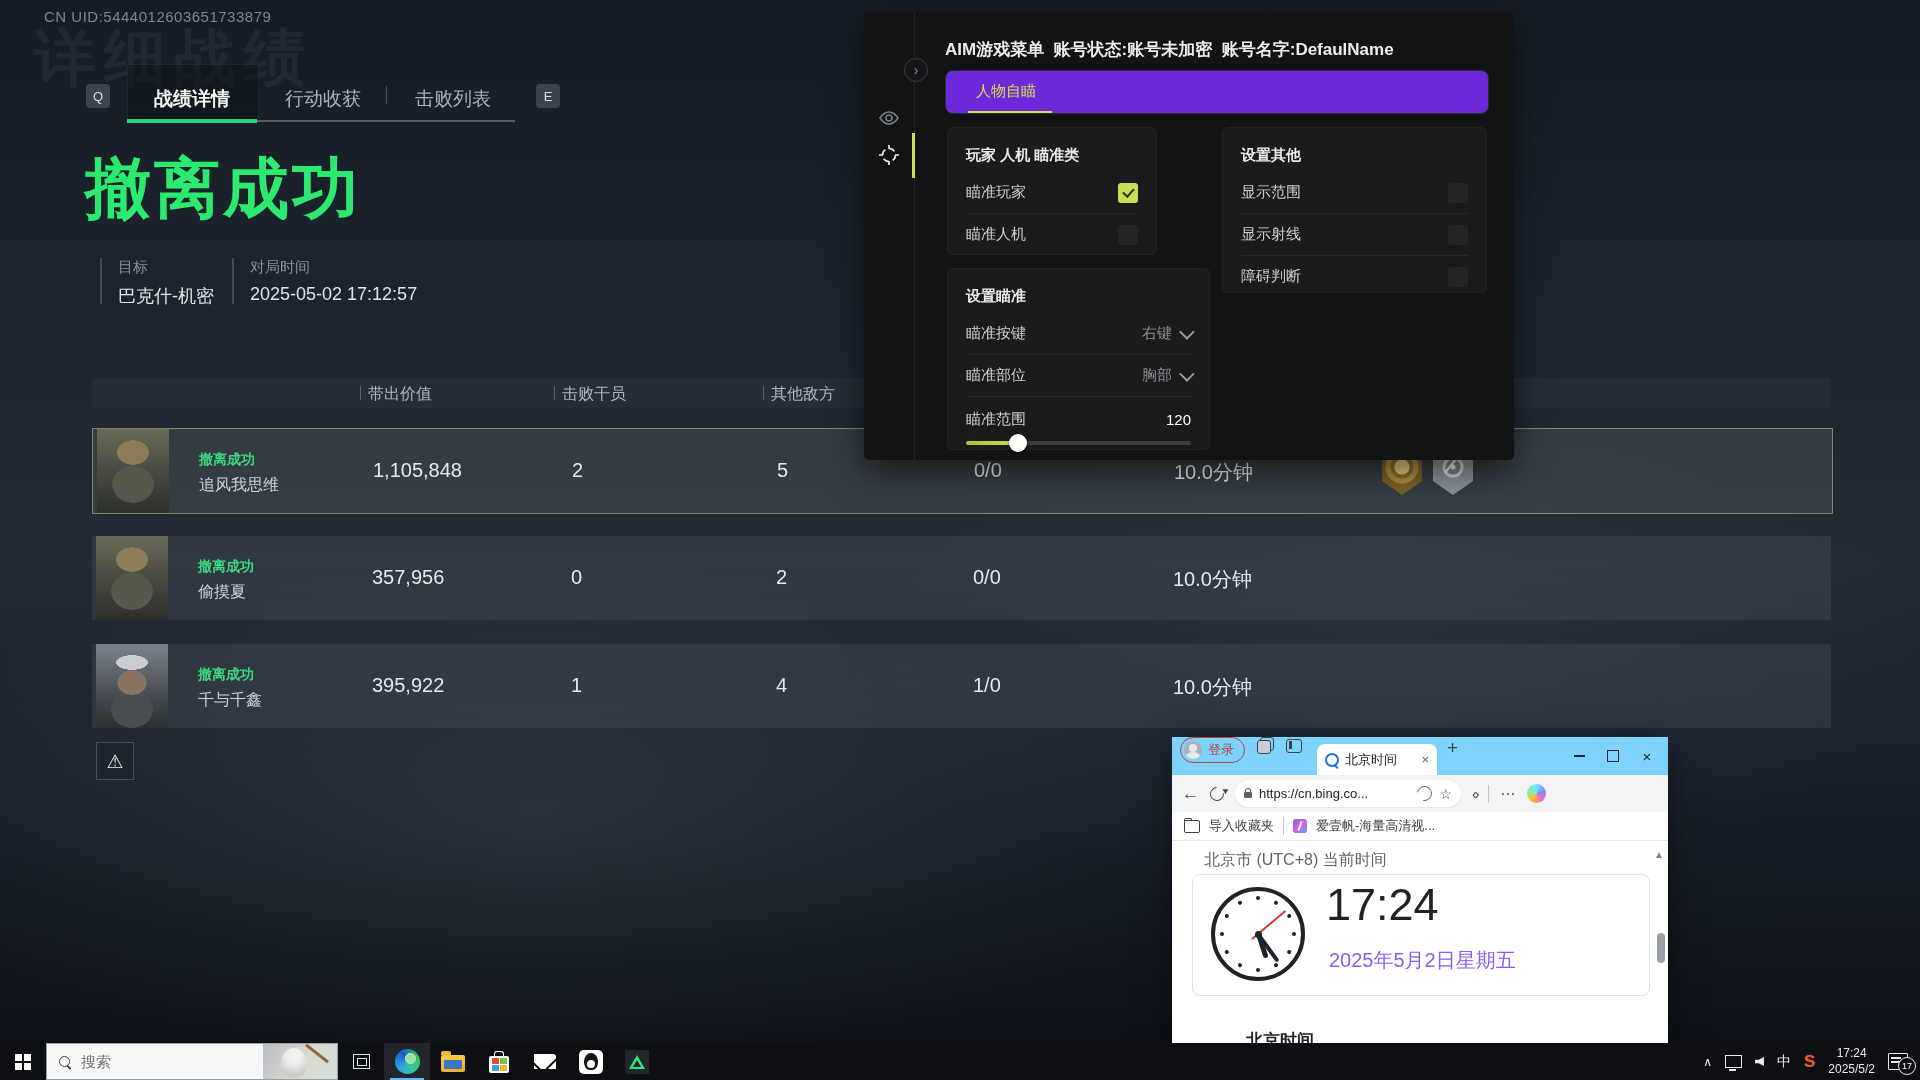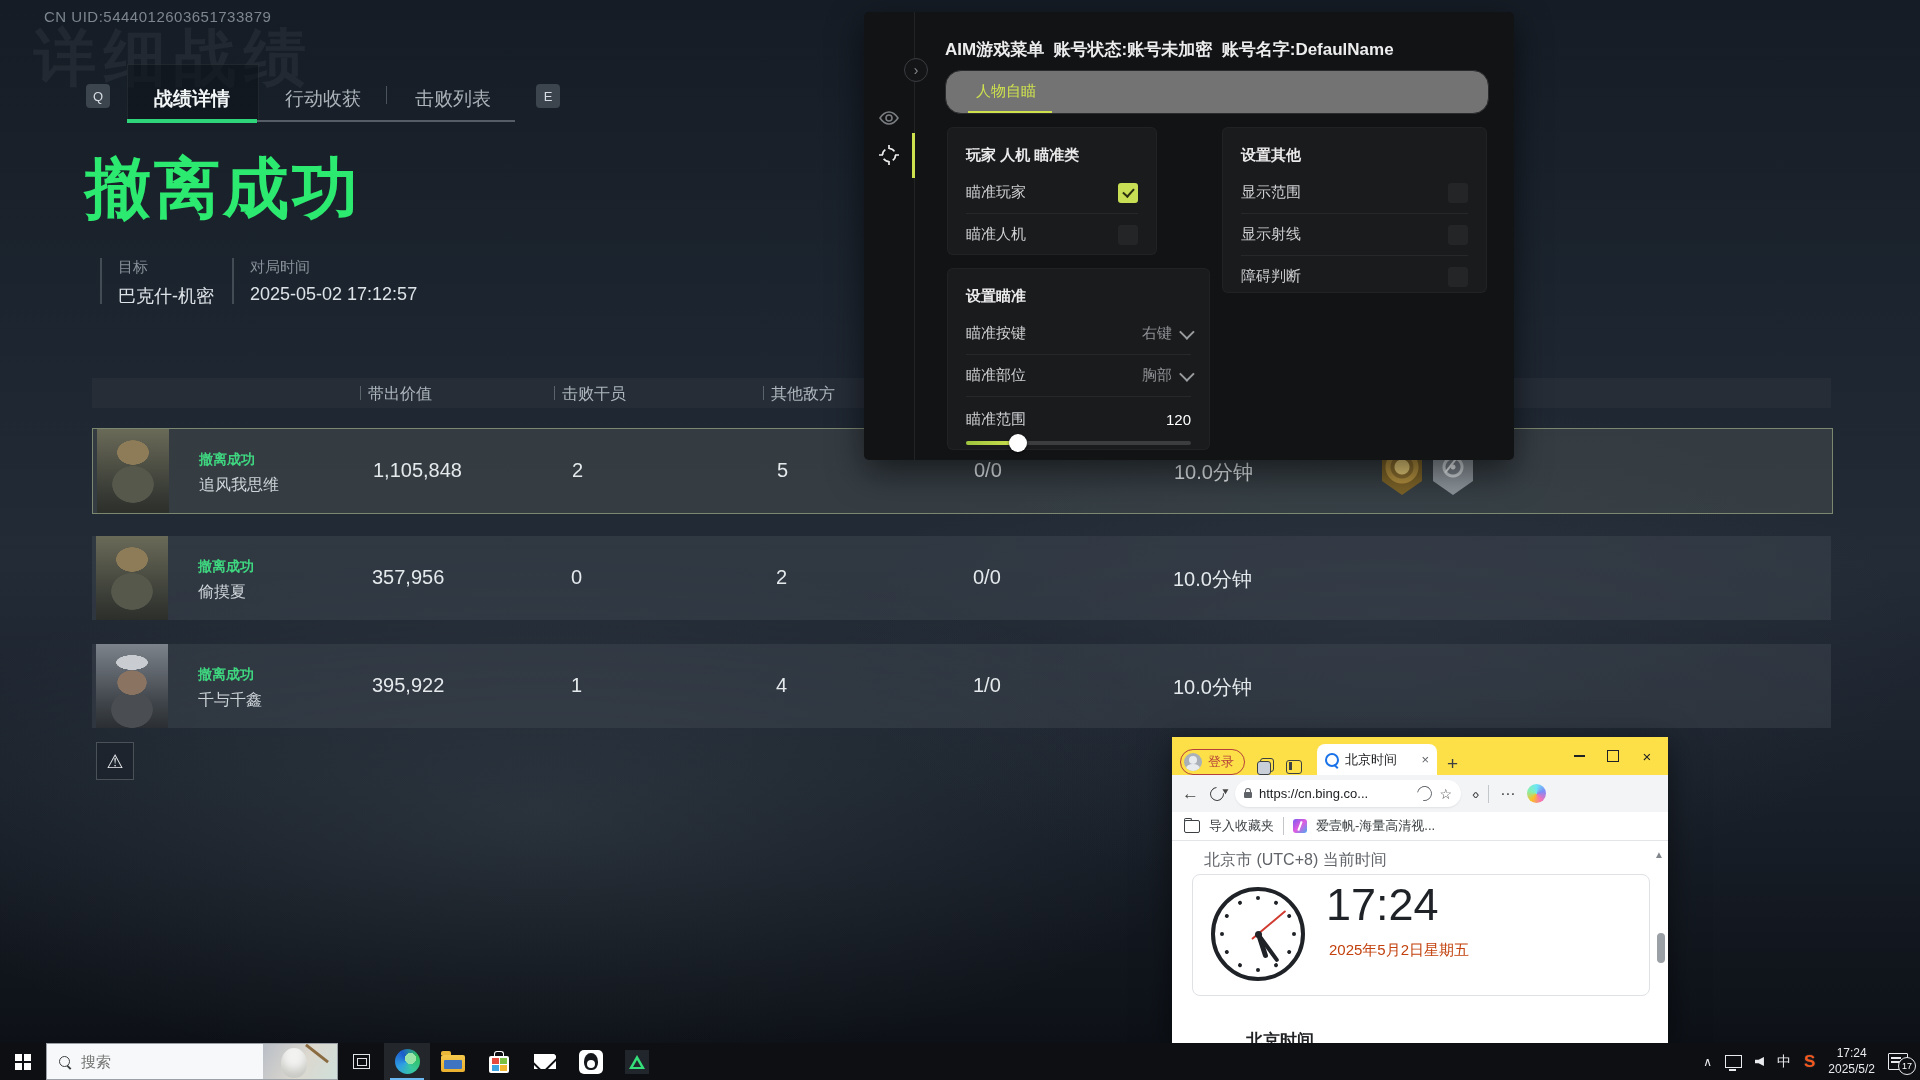--- a/index.html
+++ b/index.html
@@ -61,21 +61,21 @@
 
   
   .aim{left:864px;top:12px;width:650px;height:448px;background:#121315;border-radius:5px;z-index:30;
        box-shadow:0 12px 34px rgba(0,0,0,.55);}
   .aim-rail{position:absolute;left:0;top:0;width:50px;height:100%;border-right:1px solid rgba(255,255,255,.07);}
   .rail-chev{position:absolute;left:40px;top:46px;width:22px;height:22px;border:1px solid #3a3d40;border-radius:50%;
     background:#141517;color:#8a8d90;font-size:14px;display:grid;place-items:center;line-height:1;}
   .rail-ico{position:absolute;left:14px;width:22px;height:22px;}
   .rail-mark{position:absolute;left:48px;top:121px;width:3px;height:45px;background:#cde14e;}
   .aim-title{position:absolute;left:81px;top:26px;font-size:17px;font-weight:700;color:#ededee;white-space:pre;}
-  .aim-tabs{position:absolute;left:81px;top:58px;width:542px;height:42px;background:#737373;border:1px solid #2a2b2d;border-radius:16px;}
+  .aim-tabs{position:absolute;left:81px;top:58px;width:542px;height:42px;background:#6d28d9;border:1px solid #2a2b2d;border-radius:8px;}
   .aim-tab{position:absolute;left:30px;top:11px;font-size:15px;color:#cfe24e;}
   .aim-tab-line{position:absolute;left:22px;bottom:0;width:84px;height:2px;background:#cfe24e;}
   .card{position:absolute;background:#1a1b1d;border:1px solid rgba(255,255,255,.03);border-radius:6px;
         padding:14px 18px 0;box-sizing:border-box;color:#cfd0d2;}
   .card h3{margin:0;font-size:15px;color:#eaeaeb;font-weight:700;height:30px;line-height:26px;}
   .crow{display:flex;align-items:center;justify-content:space-between;height:41px;font-size:15px;}
   .crow + .crow{border-top:1px solid rgba(255,255,255,.06);}
   .cb{width:20px;height:20px;border-radius:3px;background:#242526;position:relative;}
   .cb.on{background:#c8de55;}
   .cb.on::after{content:"";position:absolute;left:7px;top:3px;width:5px;height:9px;
@@ -86,21 +86,21 @@
   .slider-wrap{padding:8px 0 0;}
   .slider-head{display:flex;justify-content:space-between;align-items:center;font-size:15px;height:28px;}
   .slider-head .num{color:#fff;text-align:right;}
   .track{position:relative;margin-top:8px;height:4px;border-radius:2px;background:#3b3d3f;}
   .fill{position:absolute;left:0;top:0;height:4px;border-radius:2px;width:23%;background:linear-gradient(90deg,#9fc43e,#cde14e);}
   .thumb{position:absolute;left:calc(23% - 9px);top:-7px;width:18px;height:18px;border-radius:50%;background:#fff;
          box-shadow:0 1px 3px rgba(0,0,0,.6);}
 
   
   .edge{left:1172px;top:737px;width:496px;height:306px;background:#fff;z-index:20;box-shadow:0 8px 30px rgba(0,0,0,.5);}
-  .etabs{height:38px;background:#fde047;display:flex;align-items:flex-end;padding:0 4px 0 8px;box-sizing:border-box;}
+  .etabs{height:38px;background:#7dd3fc;display:flex;align-items:flex-start;padding:0 4px 0 8px;box-sizing:border-box;}
   .pill{display:flex;align-items:center;gap:6px;height:24px;padding:0 10px 0 3px;border:1.5px solid #b5413a;border-radius:14px;}
   .pill .face{width:18px;height:18px;border-radius:50%;background:#aab0b8;position:relative;overflow:hidden;}
   .pill .face::before{content:"";position:absolute;left:5px;top:3px;width:8px;height:8px;border-radius:50%;background:#e8ebee;}
   .pill .face::after{content:"";position:absolute;left:2px;top:11px;width:14px;height:9px;border-radius:50%;background:#e8ebee;}
   .pill span{color:#b5413a;font-size:13px;}
   .ico16{width:17px;height:17px;position:relative;margin-left:12px;}
   .wsq{border:1.6px solid #3c4043;border-radius:3px;width:12px;height:12px;position:absolute;left:0;bottom:0;background:#c9cfd8;}
   .wsq2{border:1.6px solid #3c4043;border-radius:3px;width:12px;height:12px;position:absolute;right:0;top:0;}
   .tactions{border:1.6px solid #3c4043;border-radius:3px;width:14px;height:12px;position:absolute;left:0;top:2px;}
   .tactions::before{content:"";position:absolute;left:2px;top:1px;width:3px;height:8px;background:#3c4043;}
@@ -143,21 +143,21 @@
   .eheading{position:absolute;left:32px;top:9px;font-size:16px;color:#606368;}
   .tcard{position:absolute;left:20px;top:33px;width:456px;height:120px;border:1px solid #dfe1e5;border-radius:8px;}
   .clock{position:absolute;left:18px;top:12px;width:94px;height:94px;border:4px solid #1f2328;border-radius:50%;box-sizing:border-box;}
   .clock .dot{position:absolute;left:50%;top:50%;width:4px;height:4px;margin:-2px;border-radius:50%;background:#1f2328;transform:rotate(var(--r)) translateY(-36px);}
   .hand{position:absolute;left:50%;bottom:50%;transform-origin:50% 100%;border-radius:3px;background:#1f2328;}
   .hh{width:5px;height:25px;margin-left:-2.5px;transform:rotate(162deg);}
   .mh{width:4px;height:34px;margin-left:-2px;transform:rotate(144deg);}
   .sh{width:2px;height:44px;margin-left:-1px;background:#d03a2f;transform:rotate(50deg) translateY(8px);}
   .cap{position:absolute;left:50%;top:50%;width:7px;height:7px;margin:-3.5px;border-radius:50%;background:#1f2328;}
   .btime{position:absolute;left:133px;top:4px;font-size:45px;color:#1f2328;}
-  .bdate{position:absolute;left:136px;top:66px;font-size:15px;color:#c2410c;}
+  .bdate{position:absolute;left:136px;top:72px;font-size:20px;color:#8b5cf6;}
   .scrollup{position:absolute;right:4px;top:8px;color:#80868b;font-size:10px;}
   .sthumb{position:absolute;right:3px;top:92px;width:8px;height:30px;border-radius:4px;background:#9aa0a6;}
   .partial{position:absolute;left:74px;top:188px;font-size:17px;font-weight:700;color:#202124;}
 
   
   .taskbar{position:absolute;left:0;bottom:0;width:1920px;height:37px;background:#0e0f12;z-index:50;
            display:flex;align-items:stretch;color:#e8eaed;}
   .tstart{width:46px;display:grid;place-items:center;}
   .winlogo{width:16px;height:16px;display:grid;grid-template-columns:7px 7px;grid-template-rows:7px 7px;gap:2px;}
   .winlogo i{background:#fff;}

